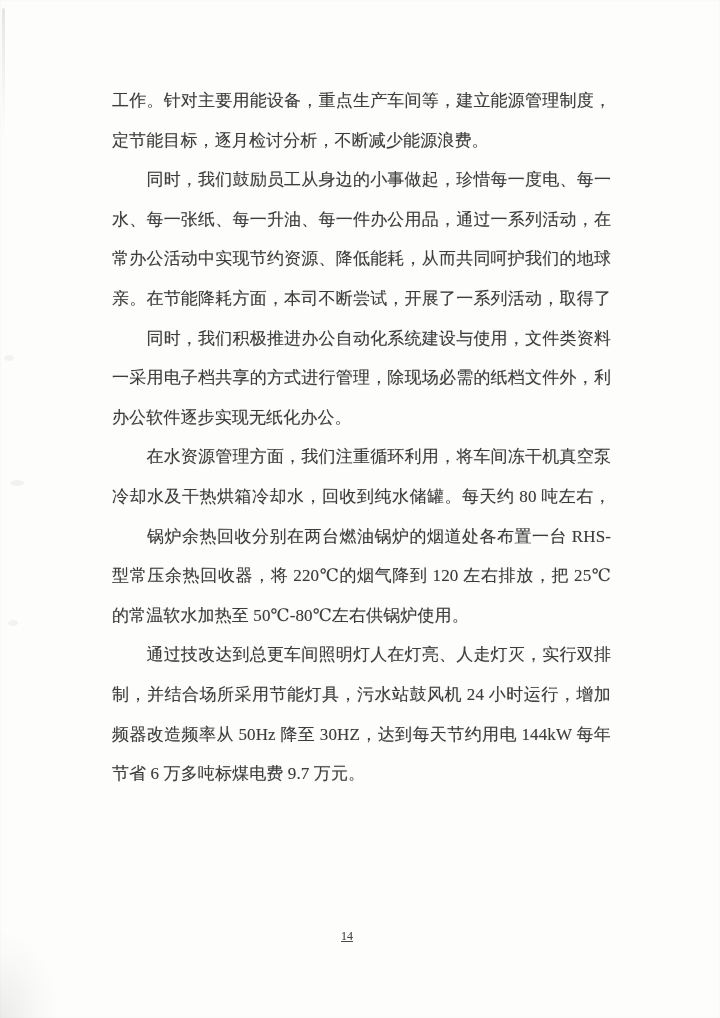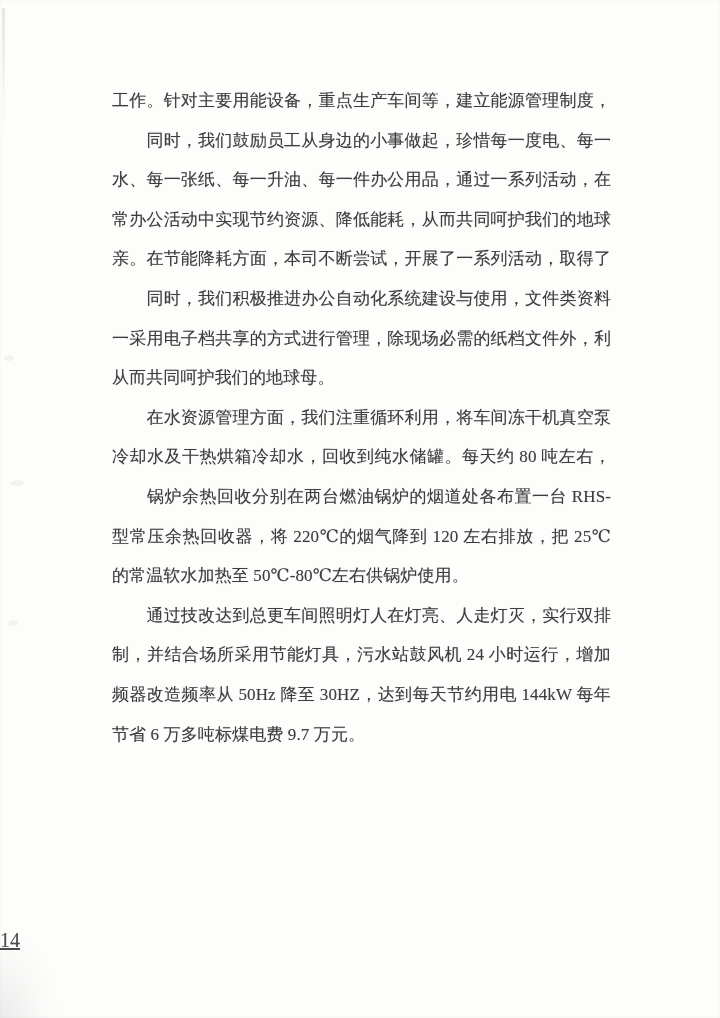--- a/index.html
+++ b/index.html
@@ -67,45 +67,47 @@
   .line.just {
     white-space: normal;
     text-align: justify;
     text-align-last: justify;
   }
   .pagenum {
     position: absolute;
     top: 929px;
     left: 0;
     width: 694px;
-    font-size: 20px;
+    text-align: center;
+    font-size: 12px;
     color: #4a4a4a;
     text-shadow: 0 0 0.6px rgba(100,100,100,0.4);
     text-decoration: underline;
   }
 </style>
 </head>
 <body>
 
 <div class="page">
   <div class="edge-streak"></div>
   <div class="smudge s1"></div>
   <div class="smudge s2"></div>
   <div class="smudge s3"></div>
   <div class="corner-shadow"></div>
 
   <div class="textblock">
       <div class="line just">工作。针对主要用能设备，重点生产车间等，建立能源管理制度，设</div>
+      <div class="line">定节能目标，逐月检讨分析，不断减少能源浪费。</div>
       <div class="line just">　　同时，我们鼓励员工从身边的小事做起，珍惜每一度电、每一滴</div>
       <div class="line just">水、每一张纸、每一升油、每一件办公用品，通过一系列活动，在日</div>
       <div class="line just">常办公活动中实现节约资源、降低能耗，从而共同呵护我们的地球母</div>
       <div class="line just">亲。在节能降耗方面，本司不断尝试，开展了一系列活动，取得了一</div>
       <div class="line just">　　同时，我们积极推进办公自动化系统建设与使用，文件类资料统</div>
       <div class="line just">一采用电子档共享的方式进行管理，除现场必需的纸档文件外，利用</div>
-      <div class="line">从而共同呵护我们的地球母。</div>
+      <div class="line">办公软件逐步实现无纸化办公。</div>
       <div class="line just">　　在水资源管理方面，我们注重循环利用，将车间冻干机真空泵的</div>
       <div class="line just">冷却水及干热烘箱冷却水，回收到纯水储罐。每天约 80 吨左右，再</div>
       <div class="line just">　　锅炉余热回收分别在两台燃油锅炉的烟道处各布置一台 RHS-A</div>
       <div class="line just">型常压余热回收器，将 220℃的烟气降到 120 左右排放，把 25℃左右</div>
       <div class="line">的常温软水加热至 50℃-80℃左右供锅炉使用。</div>
       <div class="line just">　　通过技改达到总更车间照明灯人在灯亮、人走灯灭，实行双排控</div>
       <div class="line just">制，并结合场所采用节能灯具，污水站鼓风机 24 小时运行，增加变</div>
       <div class="line just">频器改造频率从 50Hz 降至 30HZ，达到每天节约用电 144kW 每年约</div>
       <div class="line">节省 6 万多吨标煤电费 9.7 万元。</div>
     </div>

